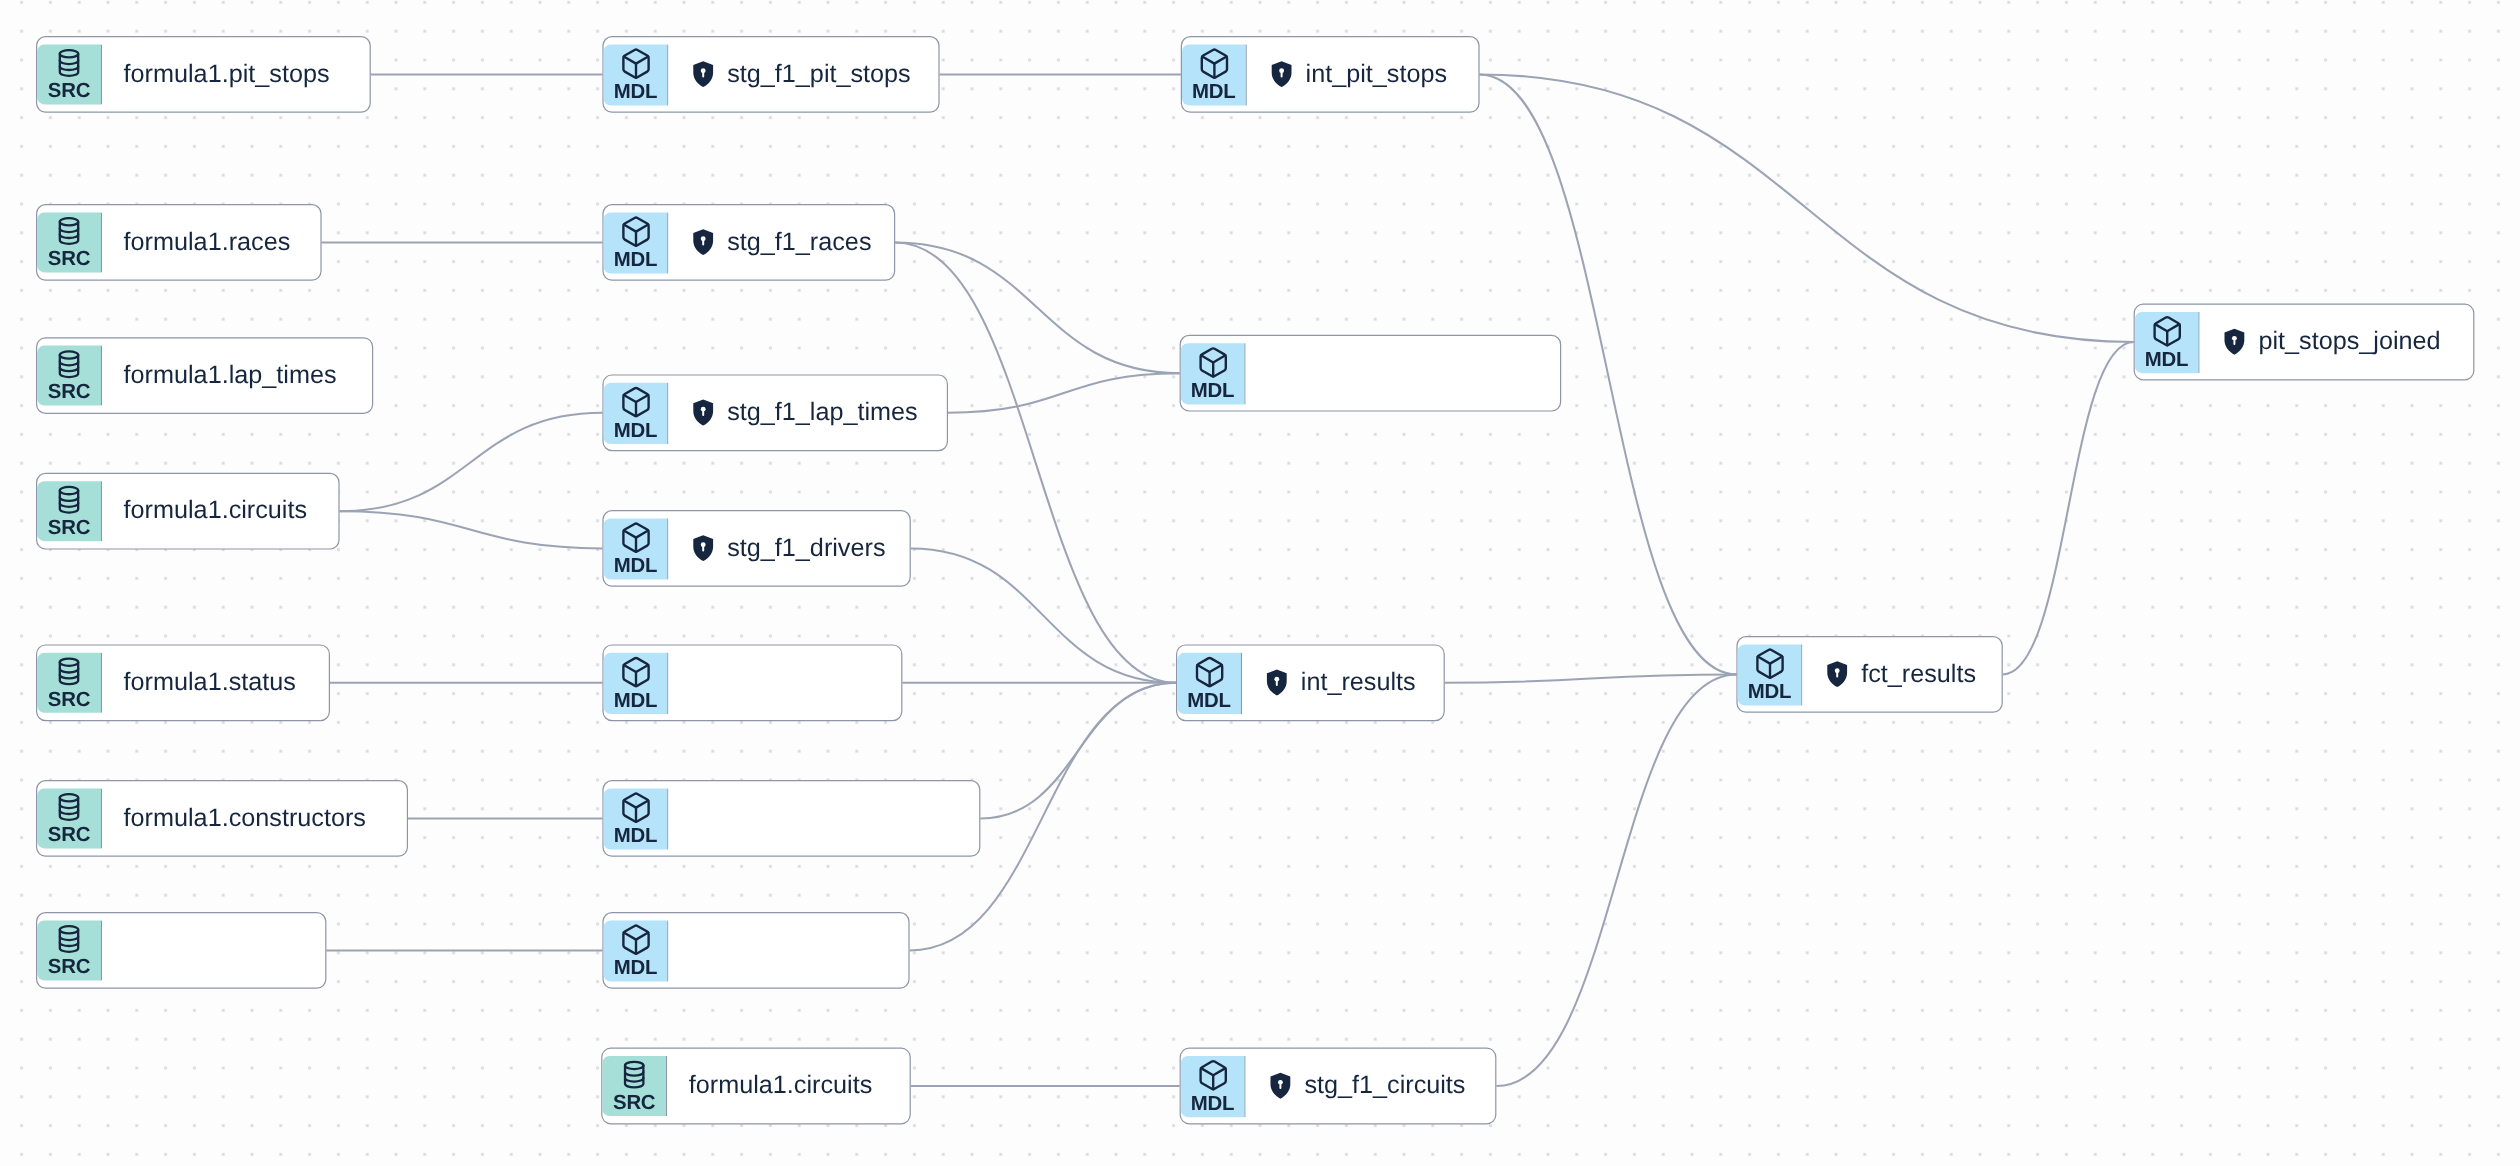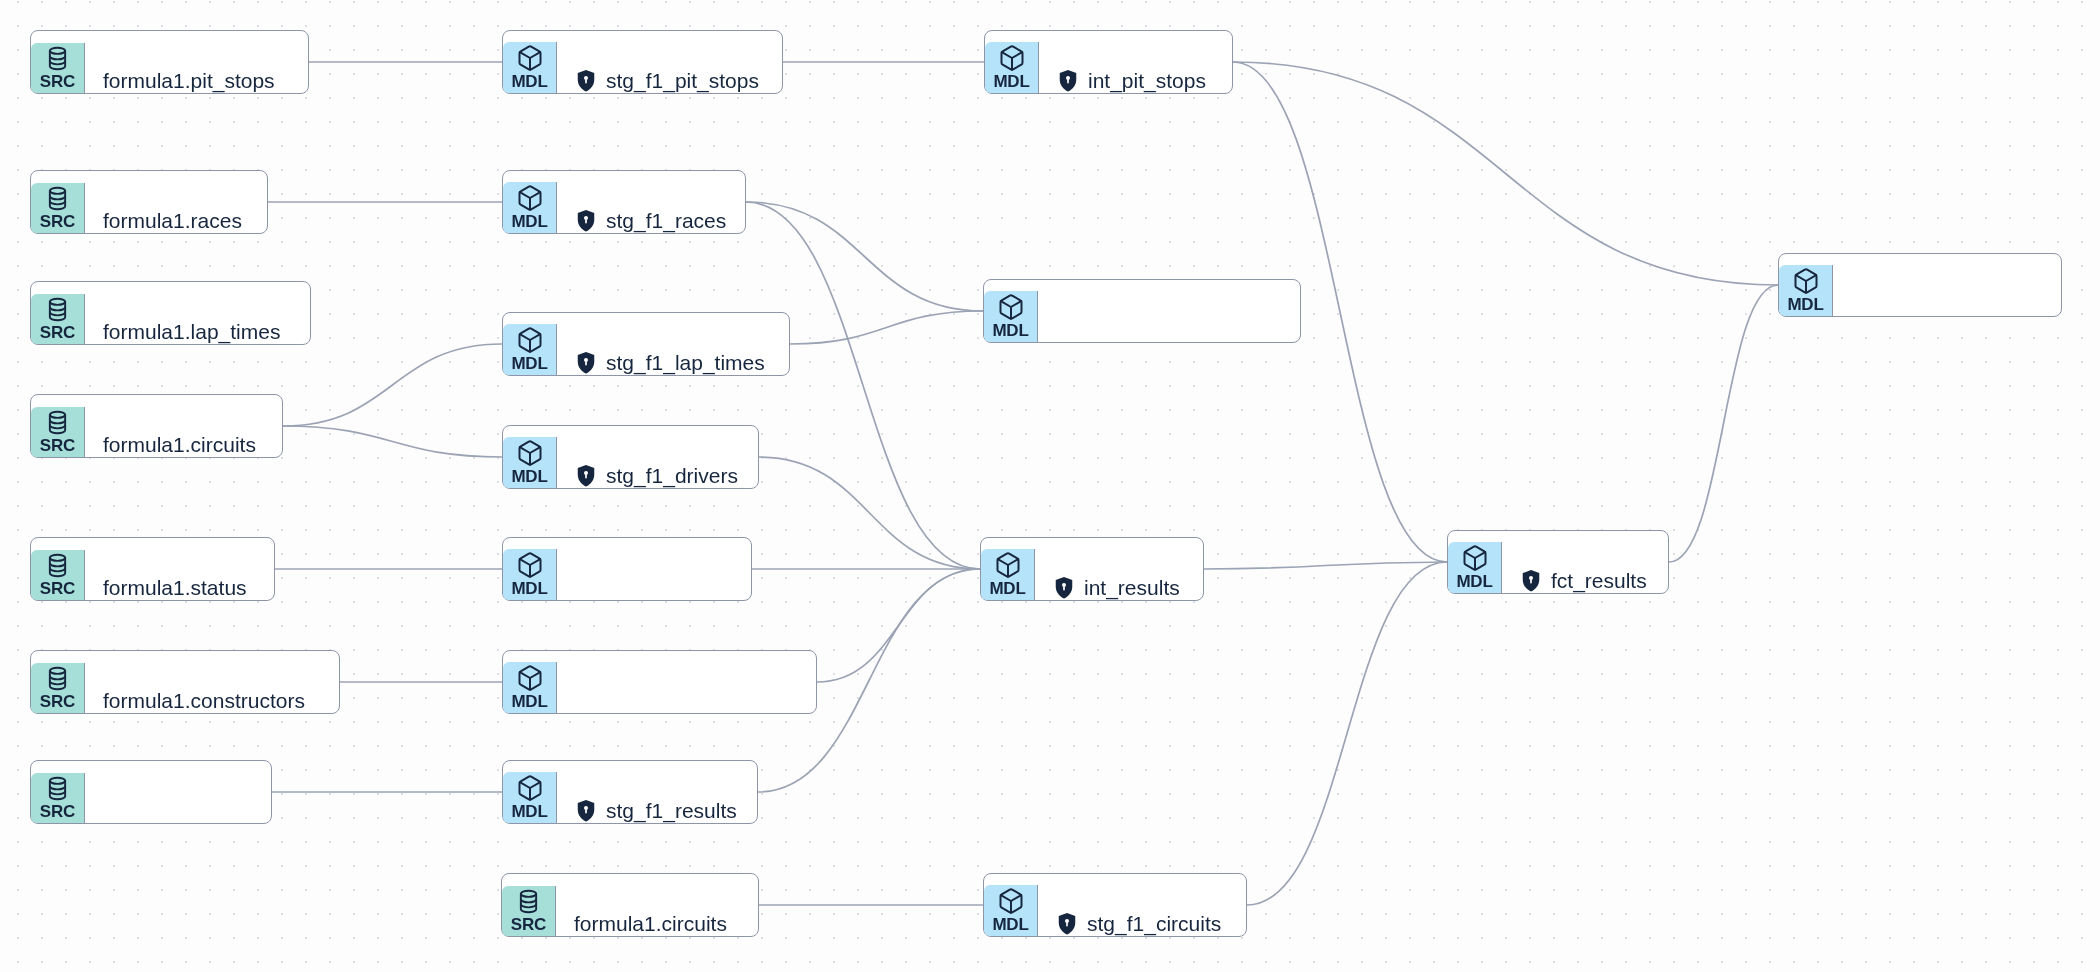--- a/index.html
+++ b/index.html
@@ -28,21 +28,21 @@
   }
   svg.edge-layer path {
     fill: none;
     stroke: var(--edge, #9ba3b4);
     stroke-width: 1.7;
   }
   .node {
     position: absolute;
     z-index: 2;
     display: flex;
-    align-items: flex-end;
+    align-items: center;
     background: var(--node-bg, #ffffff);
     border: 1.6px solid var(--border, #8d95a7);
     border-radius: 8px;
     box-sizing: border-box;
     cursor: pointer;
   }
   .badge {
     width: 53px;
     flex: 0 0 53px;
     display: flex;
@@ -319,30 +319,20 @@
       </div>
       <div class="node model" style="left: 502px; top: 760px; width: 256px; height: 64px;">
         <div class="badge" style="color: rgb(22, 38, 62);">
           <svg width="28" height="28" viewBox="0 0 24 24" fill="none" stroke="currentColor" stroke-width="1.7" stroke-linecap="round" stroke-linejoin="round">
             <path d="M21 16V8a2 2 0 0 0-1-1.73l-7-4a2 2 0 0 0-2 0l-7 4A2 2 0 0 0 3 8v8a2 2 0 0 0 1 1.73l7 4a2 2 0 0 0 2 0l7-4A2 2 0 0 0 21 16z"></path>
             <polyline points="3.27 6.96 12 12.01 20.73 6.96"></polyline>
             <line x1="12" y1="22.08" x2="12" y2="12"></line>
           </svg>
           <span class="badge-label">MDL</span>
         </div>
-        <div class="body">
-          <span style="display: inline-flex; color: rgb(22, 38, 62);">
-            <svg class="shield" width="22" height="24" viewBox="0 0 24 26" fill="currentColor">
-              <path d="M12 1l9 3.4v7.1c0 5.9-3.9 10.4-9 13-5.1-2.6-9-7.1-9-13V4.4L12 1z"></path>
-              <circle cx="12" cy="9.7" r="2.2" fill="#ffffff"></circle>
-              <rect x="11.1" y="11.2" width="1.8" height="4.6" rx="0.9" fill="#ffffff"></rect>
-            </svg>
-          </span>
-          <span class="node-label">stg_f1_results</span>
-        </div>
       </div>
       <div class="node model" style="left: 983px; top: 873px; width: 264px; height: 64px;">
         <div class="badge" style="color: rgb(22, 38, 62);">
           <svg width="28" height="28" viewBox="0 0 24 24" fill="none" stroke="currentColor" stroke-width="1.7" stroke-linecap="round" stroke-linejoin="round">
             <path d="M21 16V8a2 2 0 0 0-1-1.73l-7-4a2 2 0 0 0-2 0l-7 4A2 2 0 0 0 3 8v8a2 2 0 0 0 1 1.73l7 4a2 2 0 0 0 2 0l7-4A2 2 0 0 0 21 16z"></path>
             <polyline points="3.27 6.96 12 12.01 20.73 6.96"></polyline>
             <line x1="12" y1="22.08" x2="12" y2="12"></line>
           </svg>
           <span class="badge-label">MDL</span>
         </div>
@@ -428,16 +418,26 @@
         </div>
       </div>
       <div class="node model" style="left: 1778px; top: 253px; width: 284px; height: 64px;">
         <div class="badge" style="color: rgb(22, 38, 62);">
           <svg width="28" height="28" viewBox="0 0 24 24" fill="none" stroke="currentColor" stroke-width="1.7" stroke-linecap="round" stroke-linejoin="round">
             <path d="M21 16V8a2 2 0 0 0-1-1.73l-7-4a2 2 0 0 0-2 0l-7 4A2 2 0 0 0 3 8v8a2 2 0 0 0 1 1.73l7 4a2 2 0 0 0 2 0l7-4A2 2 0 0 0 21 16z"></path>
             <polyline points="3.27 6.96 12 12.01 20.73 6.96"></polyline>
             <line x1="12" y1="22.08" x2="12" y2="12"></line>
           </svg>
           <span class="badge-label">MDL</span>
+        </div>
+        <div class="body">
+          <span style="display: inline-flex; color: rgb(22, 38, 62);">
+            <svg class="shield" width="22" height="24" viewBox="0 0 24 26" fill="currentColor">
+              <path d="M12 1l9 3.4v7.1c0 5.9-3.9 10.4-9 13-5.1-2.6-9-7.1-9-13V4.4L12 1z"></path>
+              <circle cx="12" cy="9.7" r="2.2" fill="#ffffff"></circle>
+              <rect x="11.1" y="11.2" width="1.8" height="4.6" rx="0.9" fill="#ffffff"></rect>
+            </svg>
+          </span>
+          <span class="node-label">pit_stops_joined</span>
         </div>
       </div>
     </div>
 </div>
 
 </body></html>

